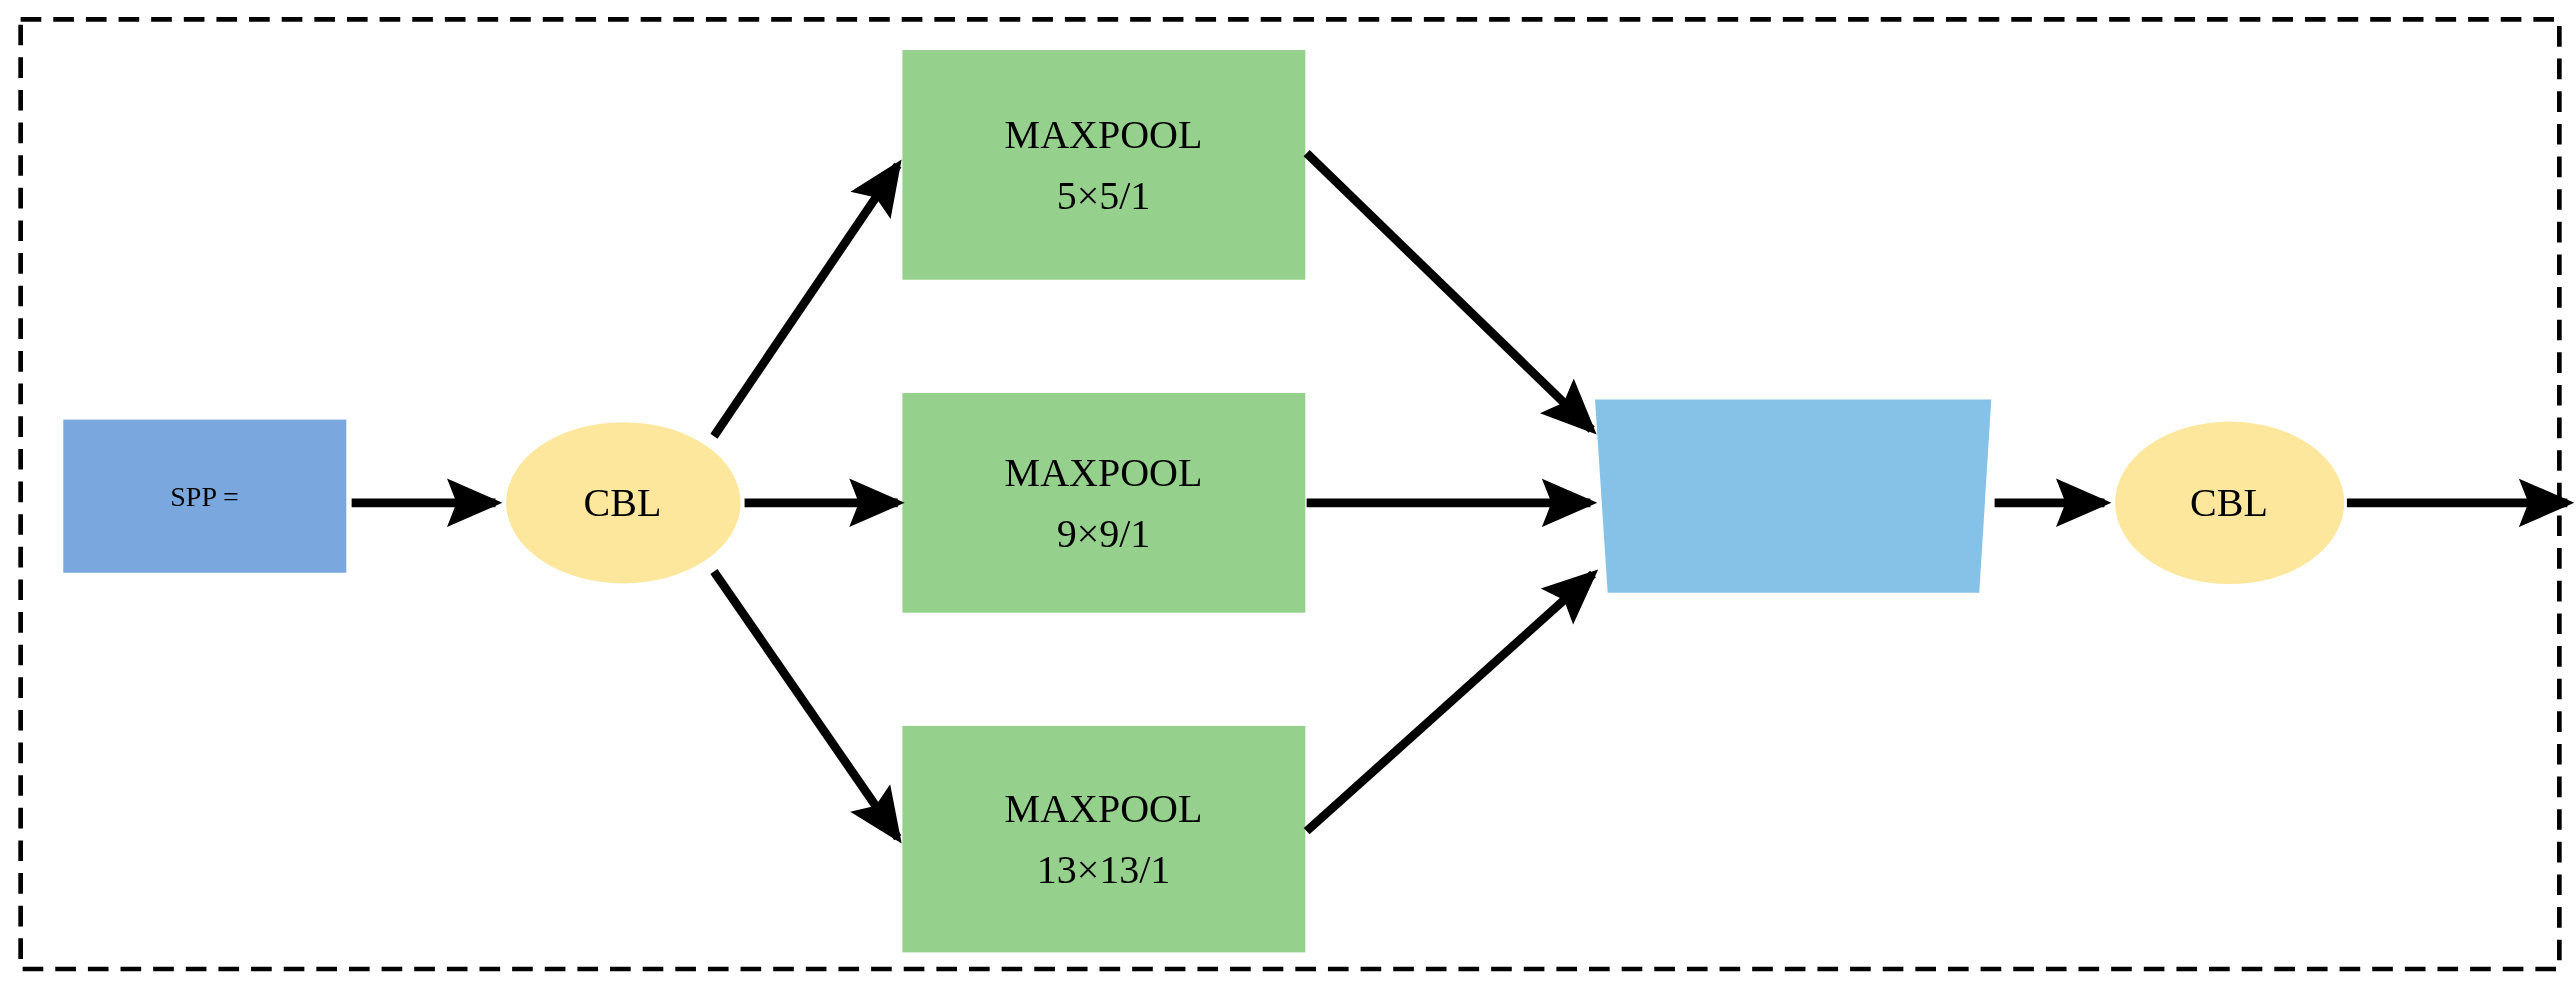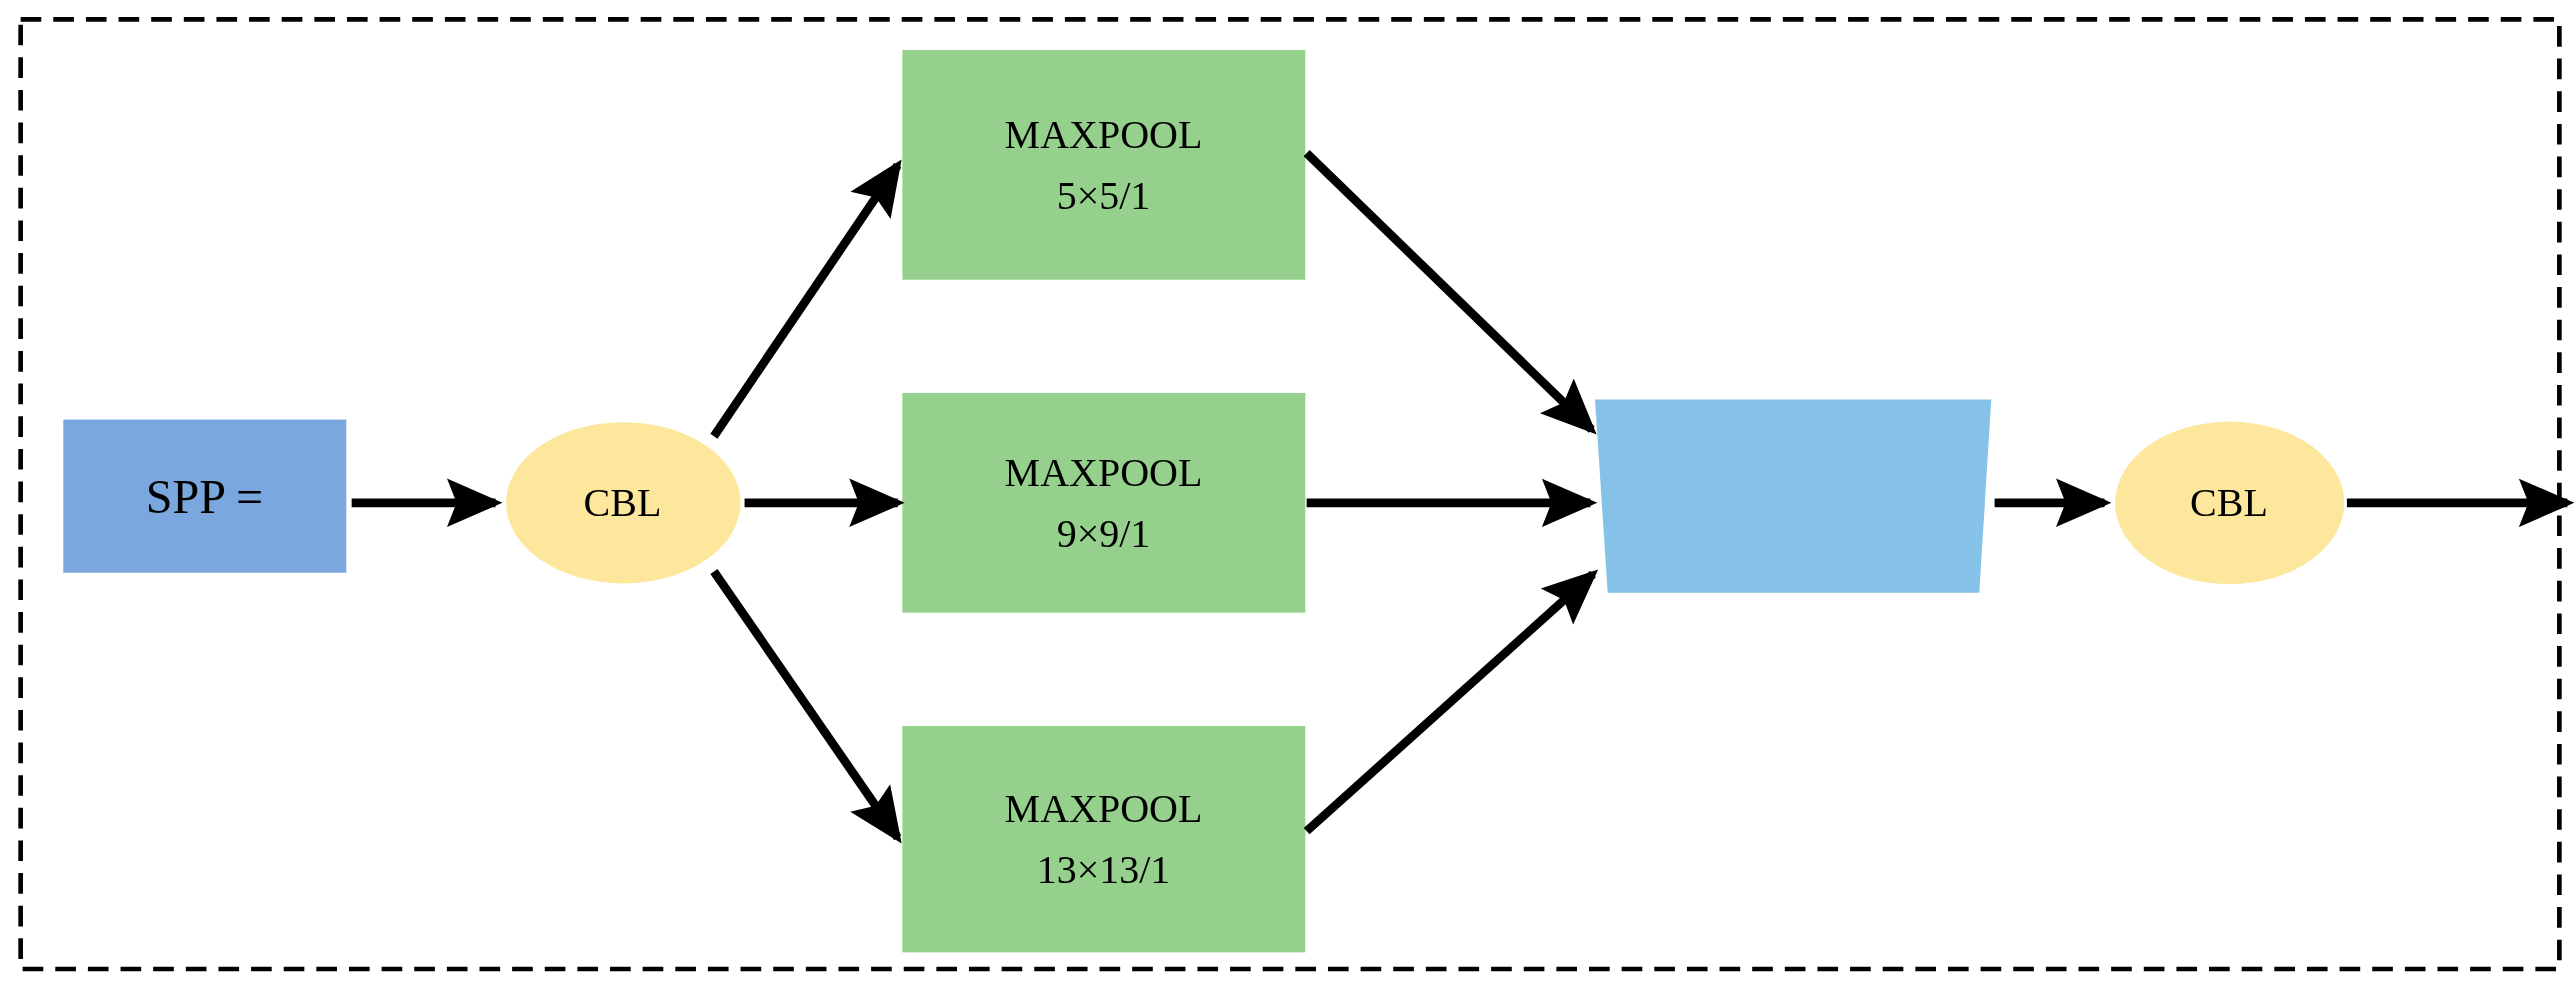--- a/index.html
+++ b/index.html
@@ -28,21 +28,21 @@
     flex-direction: column;
     align-items: center;
     justify-content: center;
     text-align: center;
     color: #000000;
     font-family: "Liberation Serif", "DejaVu Serif", serif;
     pointer-events: none;
     white-space: nowrap;
     line-height: 1.28;
   }
-  .lbl-spp   { left: 63px;   top: 420px;  width: 283px; height: 153px; font-size: 48px; }
+  .lbl-spp   { left: 63px;   top: 420px;  width: 283px; height: 153px; font-size: 28px; }
   .lbl-cbl1  { left: 506px;  top: 423px;  width: 233px; height: 160px; font-size: 40px; }
   .lbl-mp1   { left: 902px; top: 50px;   width: 403px; height: 230px; font-size: 40px; }
   .lbl-mp2   { left: 902px; top: 393px;  width: 403px; height: 220px; font-size: 40px; }
   .lbl-mp3   { left: 902px; top: 726px; width: 403px; height: 226px; font-size: 40px; }
   .lbl-cat   { left: 1598px; top: 403px;  width: 393px; height: 190px; font-size: 40px; }
   .lbl-cbl2  { left: 2114px; top: 423px;  width: 230px; height: 160px; font-size: 40px; }
   .node-label .line1 { display: block; }
   .node-label .line2 { display: block; margin-top: 9px; text-align: center; }
 </style>
 </head>

